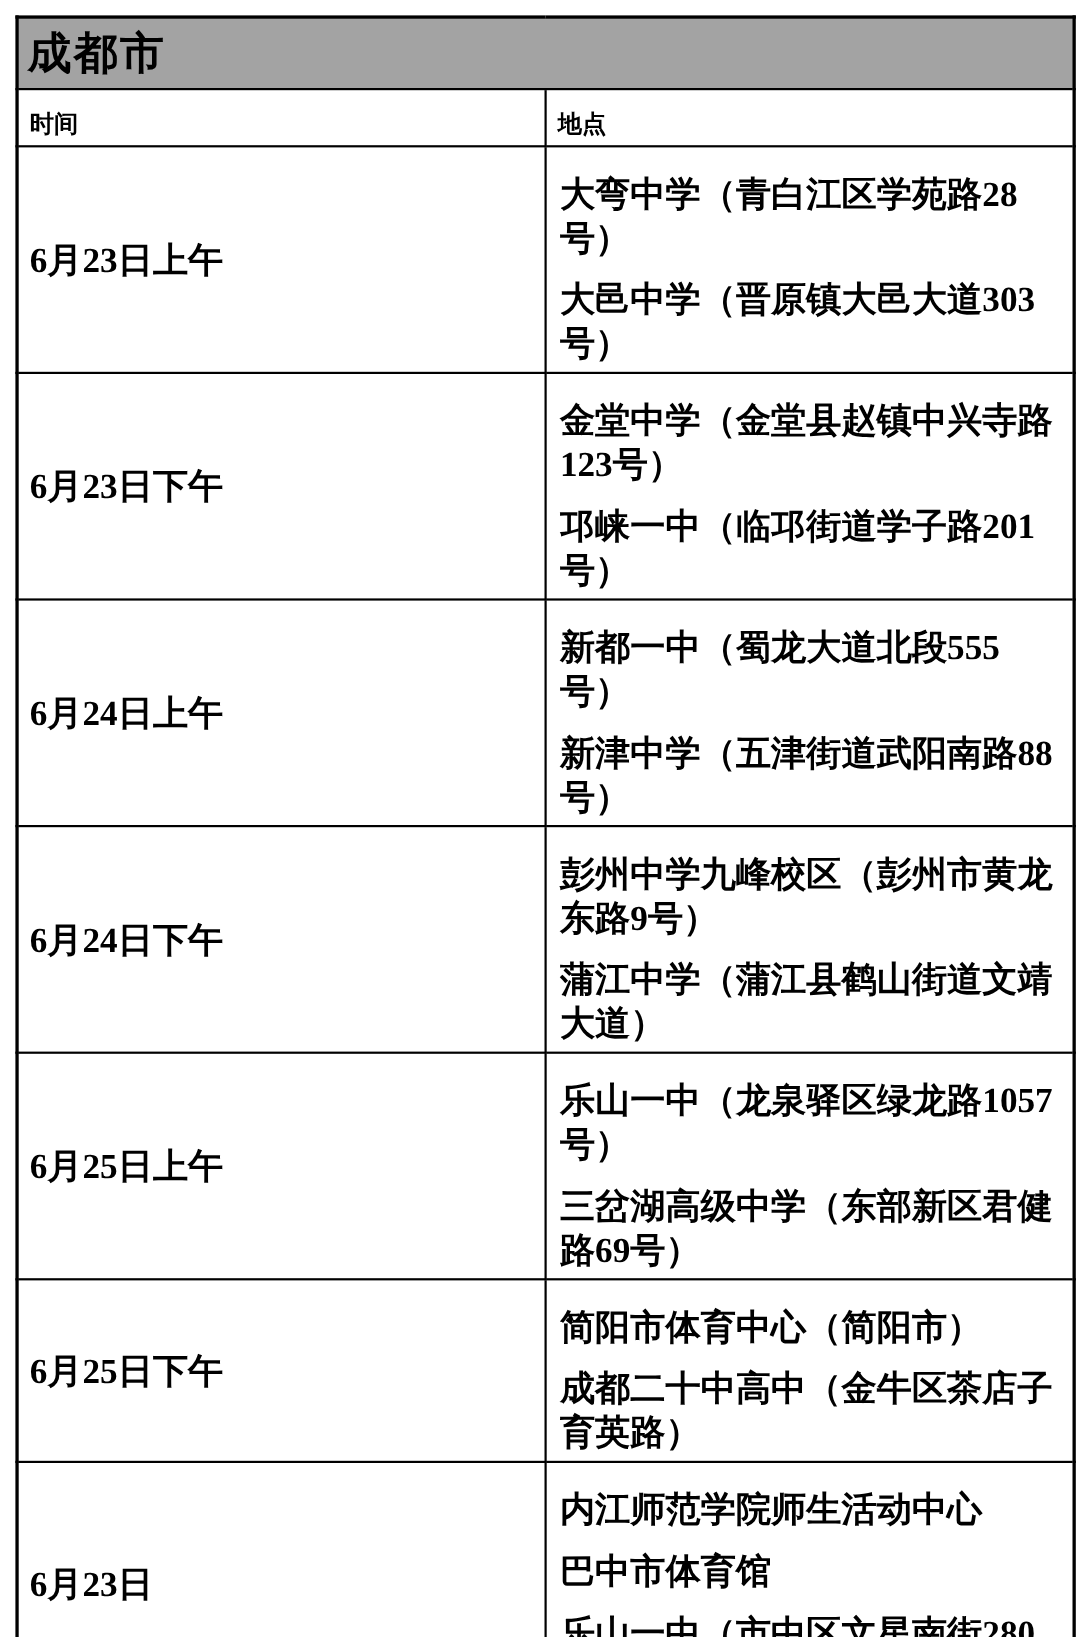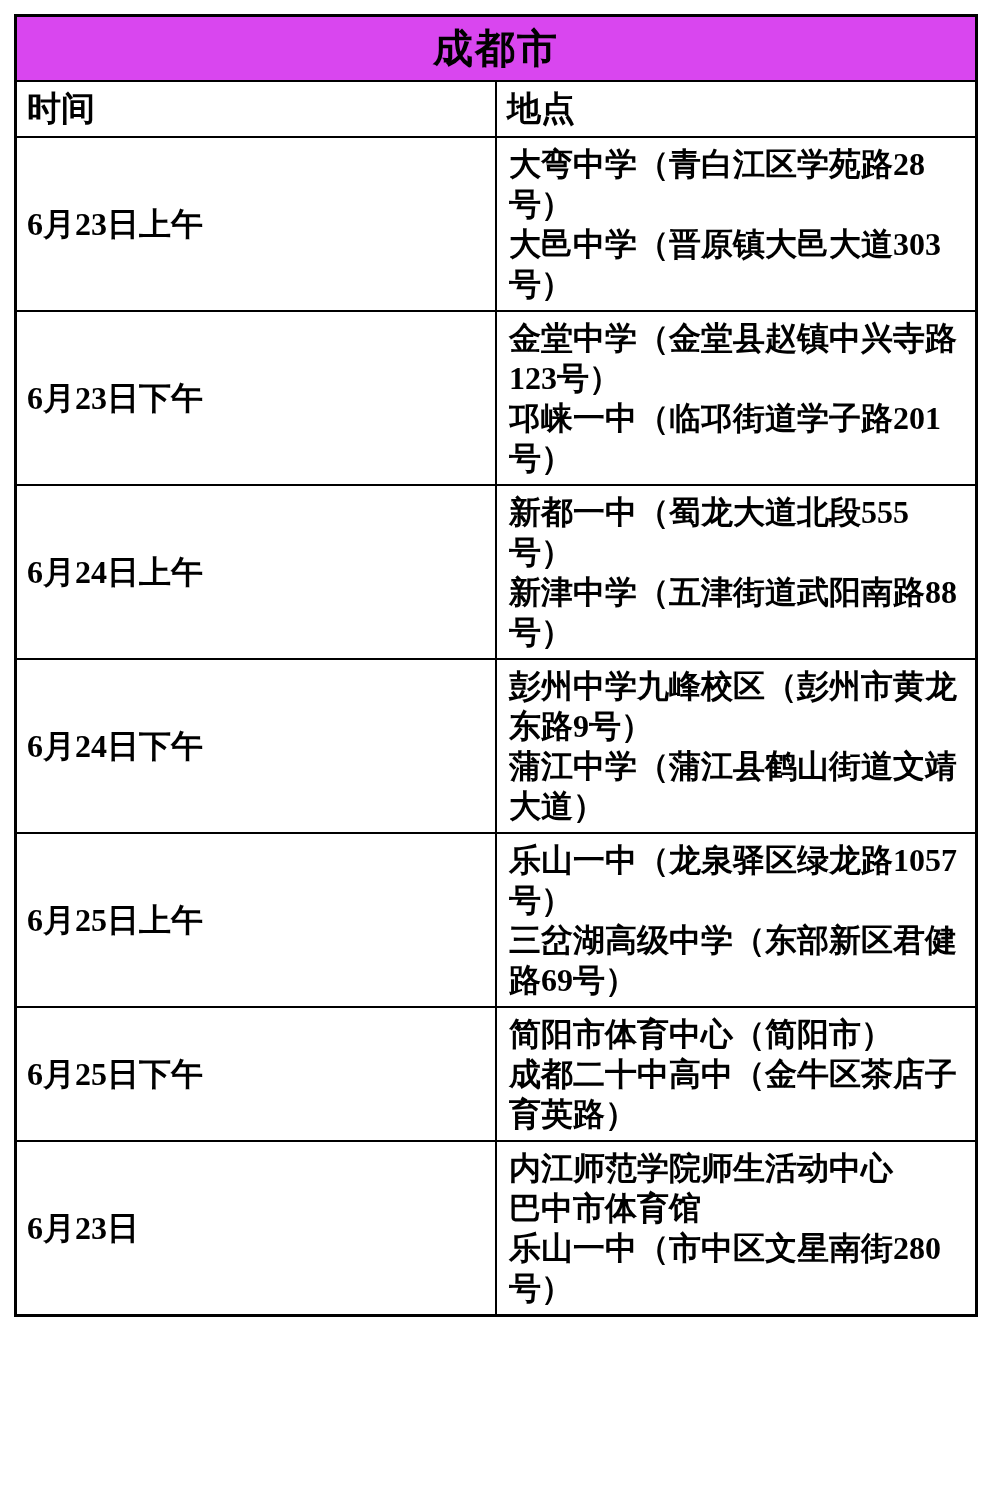--- a/index.html
+++ b/index.html
@@ -21,48 +21,49 @@
     border-collapse: collapse;
     border: 3px solid #000000;
     table-layout: fixed;
   }
   table.schedule td {
     border: 2px solid #000000;
     box-sizing: border-box;
     font-weight: bold;
   }
   td.section-title-cell {
-    background: #d946ef;
-    text-align: center;
+    background: #a3a3a3;
+    text-align: left;
     font-size: 40px;
     height: 62px;
     padding: 4px 8px;
     letter-spacing: 2px;
   }
   td.col-header-cell {
-    font-size: 34px;
+    font-size: 22px;
     height: 44px;
-    padding: 4px 8px 4px 10px;
+    padding: 16px 8px 4px 10px;
     vertical-align: middle;
   }
   td.time-cell {
     width: 288px;
     font-size: 32px;
     line-height: 40px;
     padding: 6px 4px 6px 10px;
     vertical-align: middle;
   }
   td.loc-cell {
     font-size: 32px;
     line-height: 40px;
     padding: 6px 4px 6px 12px;
     vertical-align: middle;
   }
   .location-line {
     min-height: 40px;
+    margin-top: 16px;
   }
 </style>
 </head>
 <body>
 
 <div class="page">
   <table class="schedule">
     <tbody id="table-body">
         <tr>
           <td colspan="2" class="section-title-cell">成都市</td>

